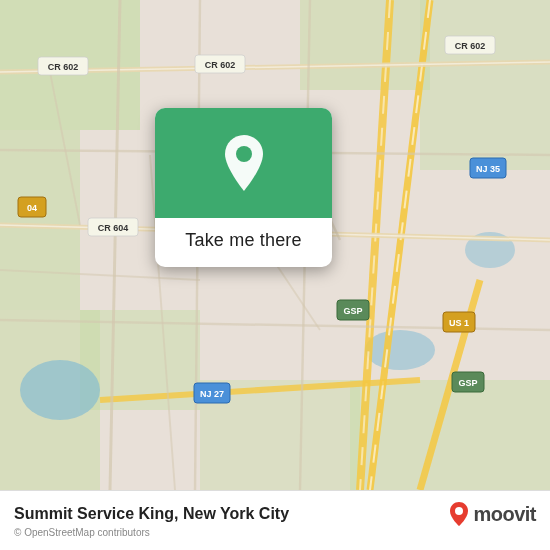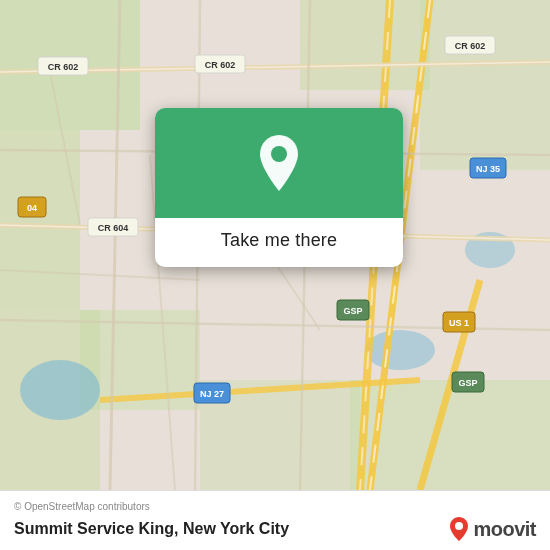--- a/index.html
+++ b/index.html
@@ -25,21 +25,21 @@
       height: 100%;
       position: absolute;
       top: 0; left: 0;
     }
 
     
     #popup-card {
       position: absolute;
       top: 108px;
       left: 155px;
-      width: 248px;
+      width: 177px;
       background: white;
       border-radius: 10px;
       box-shadow: 0 4px 16px rgba(0,0,0,0.35);
       overflow: hidden;
       z-index: 10;
     }
 
     #popup-header {
       background-color: #3daa6e;
       display: flex;
@@ -209,25 +209,25 @@
       </svg>
     </div>
     <div id="popup-body">
       <button id="take-me-there-btn">Take me there</button>
     </div>
 
   </div>
 </div>
 
 <div id="bottom-bar">
-  <div id="attribution">© OpenStreetMap contributors</div>
   <div id="location-name-row">
     <span id="location-name">Summit Service King, New York City</span>
     <div id="moovit-logo">
 
       <svg id="moovit-pin" viewBox="0 0 22 26" xmlns="http://www.w3.org/2000/svg">
         <path d="M11 1C6 1 2 5 2 10c0 7 9 15 9 15s9-8 9-15C20 5 16 1 11 1z" fill="#e63c2f"></path>
         <circle cx="11" cy="10" r="4" fill="white"></circle>
       </svg>
       <span id="moovit-text">moovit</span>
     </div>
   </div>
+  <div id="attribution">© OpenStreetMap contributors</div>
 </div>
 
 </body></html>

